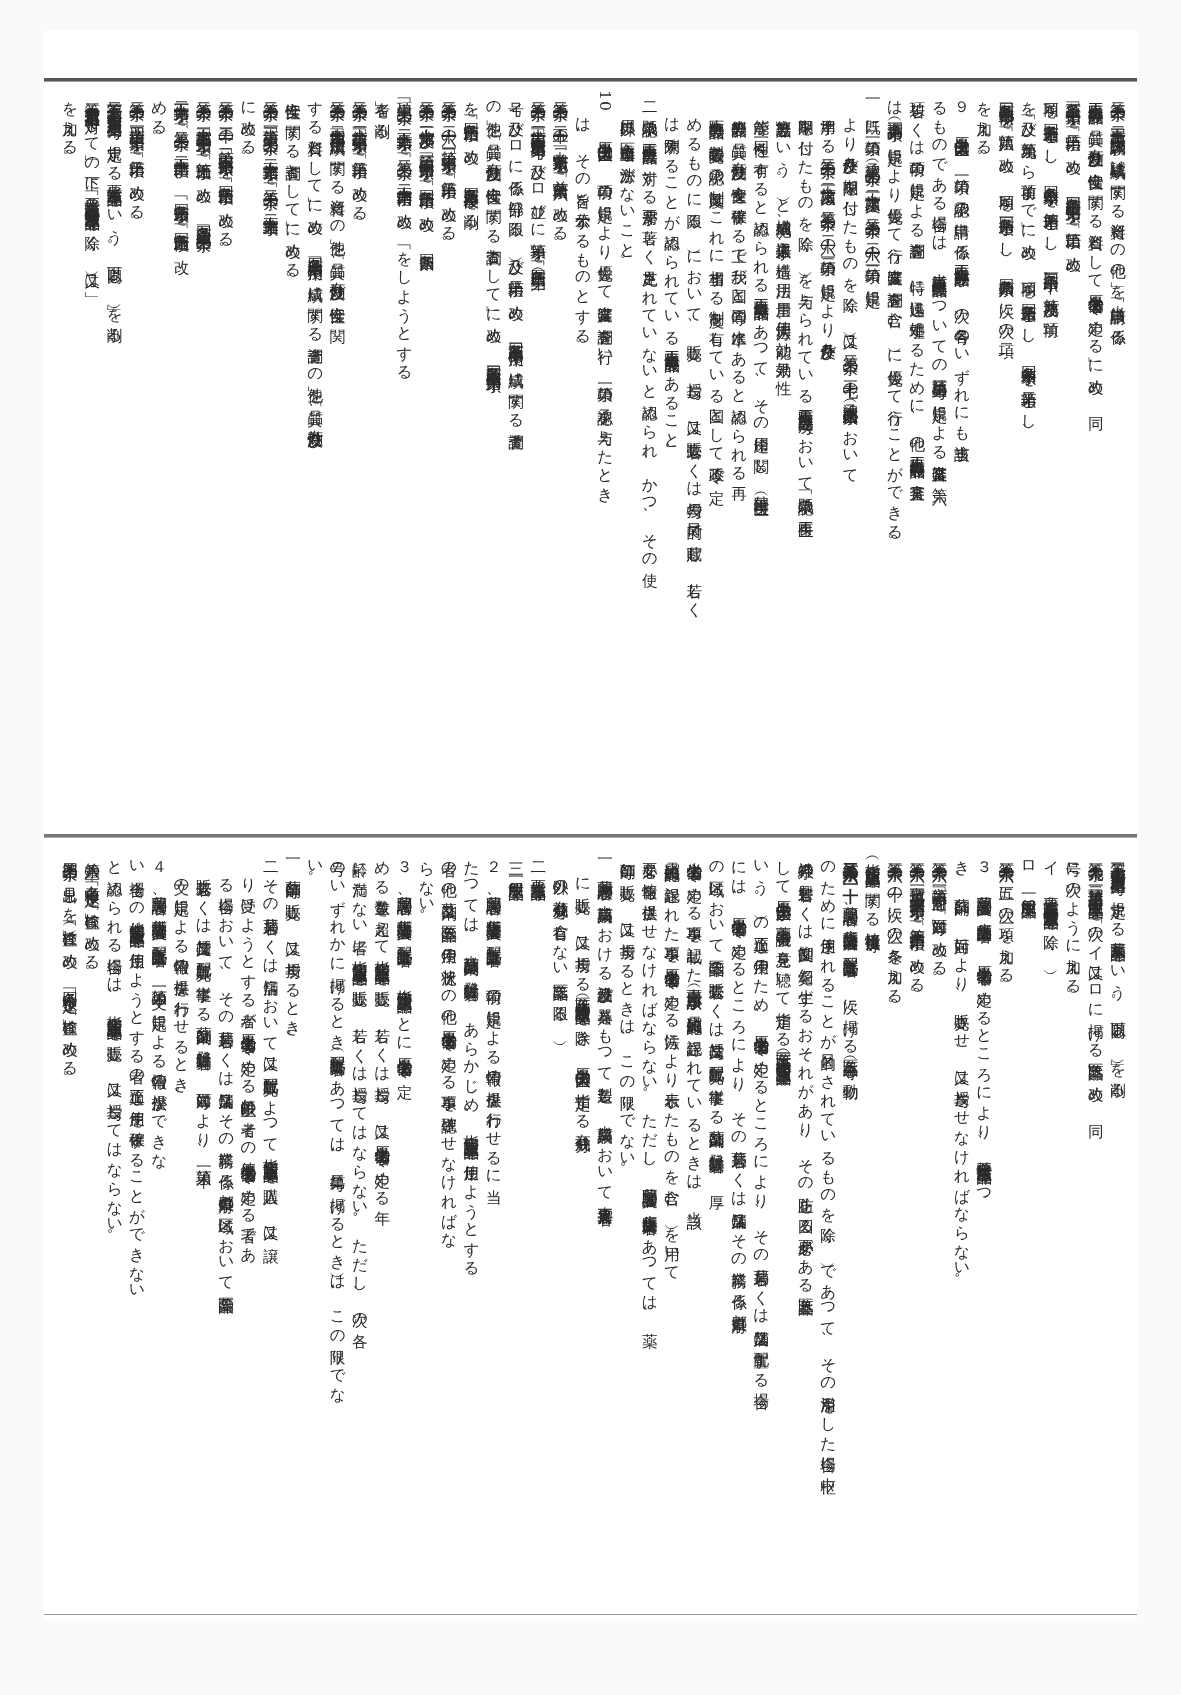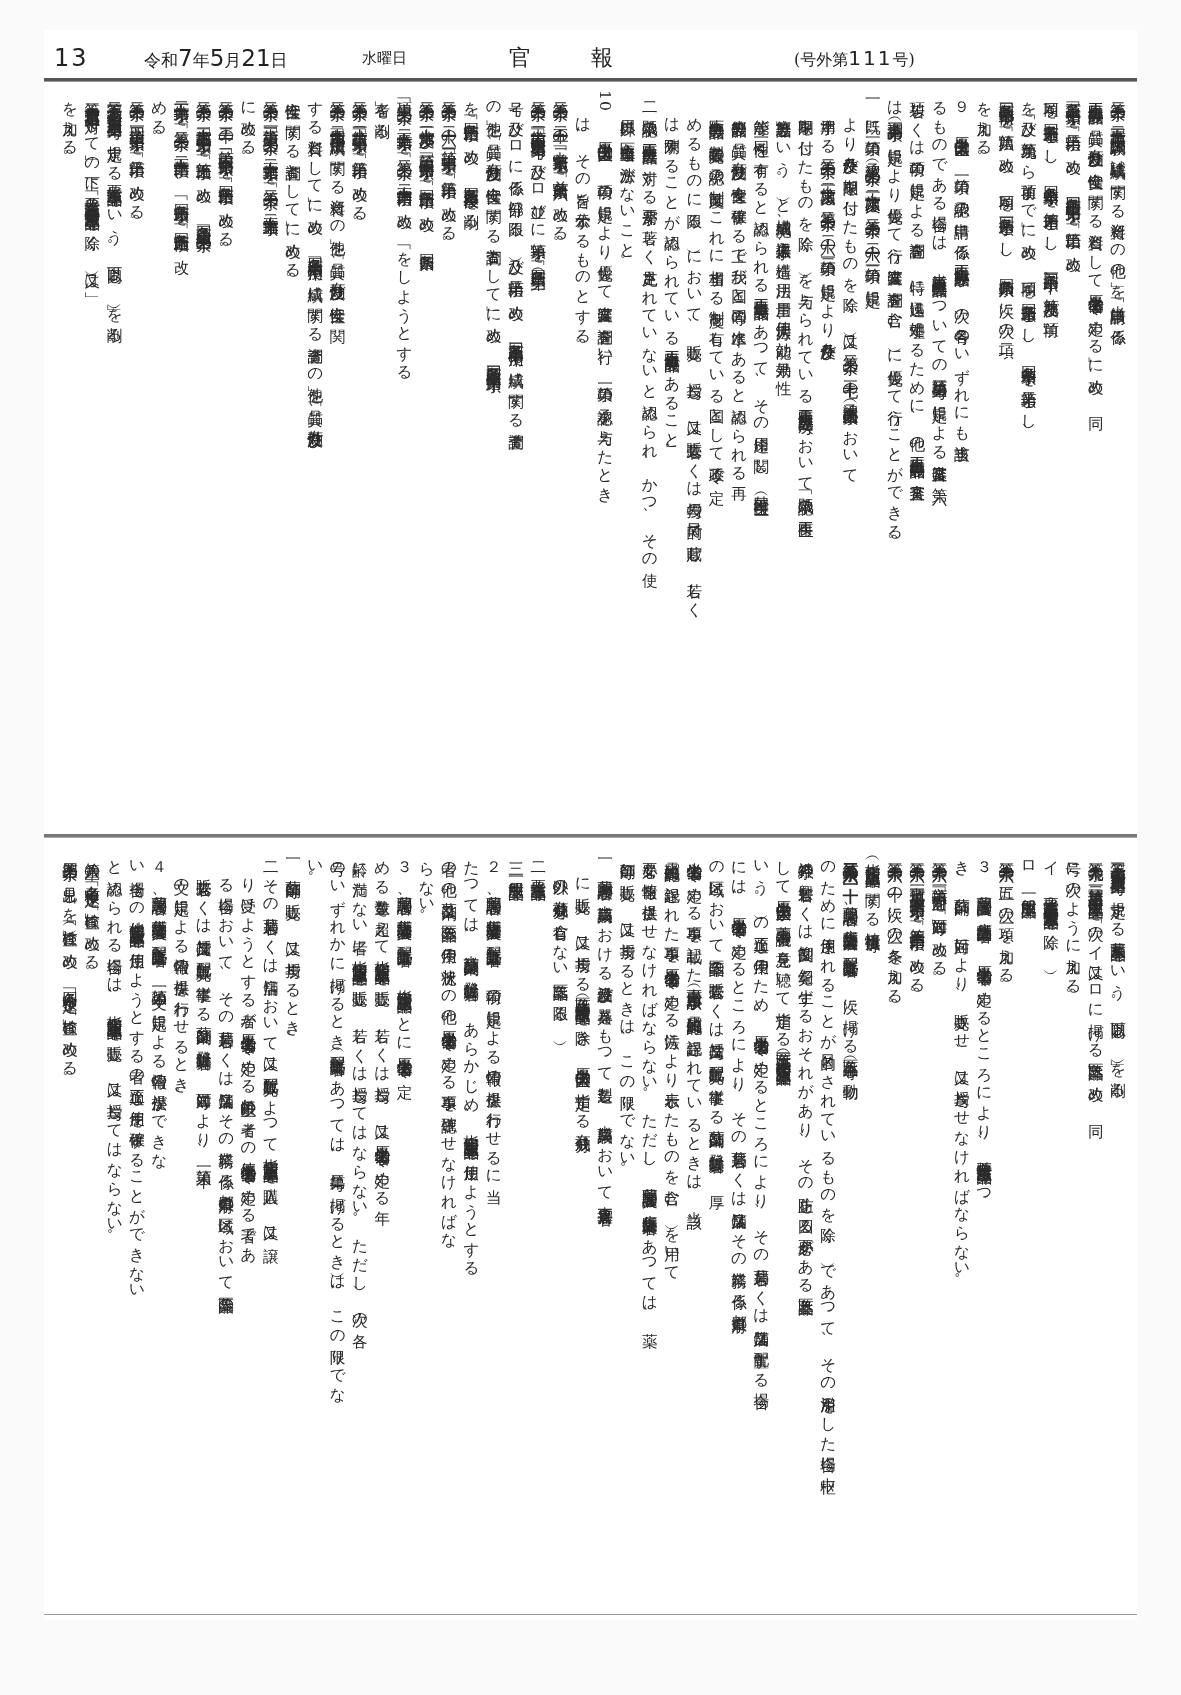--- a/index.html
+++ b/index.html
@@ -23,27 +23,20 @@
   .block-top { right: 8px; top: 60px; height: 735px; }
   .block-bot { right: 8px; top: 820px; height: 755px; }
   .line { display: block; }
   .bold { font-weight: bold; }
 </style>
 </head>
 <body>
 
 <div class="page">
 
-  <div class="header">
-    <span class="h-page">13</span>
-    <span class="h-date"><span style="position:static">令和</span><b>7</b><span style="position:static">年</span><b>5</b><span style="position:static">月</span><b>21</b><span style="position:static">日</span></span>
-    <span class="h-dow">水曜日</span>
-    <span class="h-title">官報</span>
-    <span class="h-issue"><span style="position:static">(号外第</span><b>111</b><span style="position:static">号)</span></span>
-  </div>
 
   <div class="rule-top"></div>
 
   <div class="block block-top" id="top-block"><span class="line">第二十三条の二十五第三項中「臨床試験の試験成績に関する資料その他の」を「当該申請に係る</span><span class="line">再生医療等製品の品質、有効性及び安全性に関する資料として厚生労働省令で定める」に改め、同</span><span class="line">条第五項中「第十項」を「第十二項」に改め、同条第十三項中「第十一項」を「第十三項」に改め、</span><span class="line">同項を同条第十五項とし、同条中第十二項を第十四項とし、同条第十一項中「、第九項及び前項」</span><span class="line">を「及び第九項から前項まで」に改め、同項を同条第十三項とし、同条中第十項を第十二項とし、</span><span class="line">同条第九項中「前項」を「第八項」に改め、同項を同条第十一項とし、同条第八項の次に次の二項</span><span class="line">を加える。</span><span class="line">９　厚生労働大臣は、第一項の承認の申請に係る再生医療等製品が、次の各号のいずれにも該当す</span><span class="line">るものである場合には、当該再生医療等製品についての第三項第三号の規定による審査又は第六</span><span class="line">項若しくは前項の規定による調査を、特に迅速に処理するために、他の再生医療等製品の審査又</span><span class="line">は調査（第十一項の規定により優先して行う審査又は調査を含む。）に優先して行うことができる。</span><span class="line">一　既に第一項の承認（第二十三条の二十六第一項又は第二十三条の二十六の二第一項の規定に</span><span class="line">　より条件及び期限を付したものを除く。）又は第二十三条の三十七の承認（同条第五項において</span><span class="line">　準用する第二十三条の二十六第一項又は第二十三条の二十六の二第一項の規定により条件及び</span><span class="line">　期限を付したものを除く。）を与えられている再生医療等製品（次号において「既承認の再生医</span><span class="line">　療等製品」という。）と構成細胞、導入遺伝子、構造、用法、用量、使用方法、効能、効果、性</span><span class="line">　能等が同一性を有すると認められる再生医療等製品であつて、その用途に関し、外国（再生医</span><span class="line">　療等製品の品質、有効性及び安全性を確保する上で我が国と同等の水準にあると認められる再</span><span class="line">　生医療等製品の製造販売の承認の制度又はこれに相当する制度を有している国として政令で定</span><span class="line">　めるものに限る。）において、販売し、授与し、又は販売若しくは授与の目的で貯蔵し、若しく</span><span class="line">　は陳列することが認められている再生医療等製品であること。</span><span class="line">二　既承認の再生医療等製品に対する需要が著しく充足されていないと認められ、かつ、その使</span><span class="line">　用以外に医療上適当な方法がないこと。</span><span class="line">10　厚生労働大臣は、前項の規定により優先して審査又は調査を行い、第一項の承認を与えたとき</span><span class="line">　は、その旨を公示するものとする。</span><span class="line">第二十三条の二十五の二中「前条第七項」を「前条第六項」に改める。</span><span class="line">第二十三条の二十六第一項中「同条第三項第三号イ及びロ並びに第十項」を「同条第三項（第三</span><span class="line">号イ及びロに係る部分に限る。）及び第十二項」に改め、同条第五項中「使用の成績に関する調査そ</span><span class="line">の他」を「品質、有効性及び安全性に関する調査として」に改め、同条第四項中「同条第十一項」</span><span class="line">を「同条第十三項」に改め、同条第五項後段を削る。</span><span class="line">第二十三条の二十六の二第一項中「第十項」を「第十二項」に改める。</span><span class="line">第二十三条の二十七第一項及び第三項中「同条第十一項」を「同条第十三項」に改め、同条第四</span><span class="line">項中「第二十三条の二十五第十二項」を「第二十三条の二十五第十四項」に改め、「をしようとする</span><span class="line">者」を削る。</span><span class="line">第二十三条の二十八第一項中「第十項」を「第十二項」に改める。</span><span class="line">第二十三条の二十九第四項中「使用成績に関する資料その他」を「品質、有効性及び安全性に関</span><span class="line">する資料として」に改め、同条第六項中「使用の成績に関する調査その他」を「品質、有効性及び</span><span class="line">安全性に関する調査として」に改める。</span><span class="line">第二十三条の三十第一項中「第二十三条の二十五第十三項」を「第二十三条の二十五第十五項」</span><span class="line">に改める。</span><span class="line">第二十三条の三十二の二第六項中「同条第十一項」を「同条第十三項」に改める。</span><span class="line">第二十三条の三十七第五項中「第十三項」を「第十五項」に改め、同条第六項中「第二十三条の</span><span class="line">二十五第十一項」を「第二十三条の二十五第十三項」に、「同条第十三項」を「同条第十五項」に改</span><span class="line">める。</span><span class="line">第二十三条の四十第一項中「第十項」を「第十二項」に改める。</span><span class="line">第二十五条第一号中「（第四条第五項第三号に規定する要指導医薬品をいう。以下同じ。）」を削る。</span><span class="line">第三十六条第三項第五号中「対して」の下に「要指導医薬品（特定要指導医薬品を除く。）又は」</span><span class="line">を加える。</span></div>
 
   <div class="rule-mid"></div>
 
   <div class="block block-bot" id="bot-block"><span class="line">第三十七条中「（第四条第五項第三号に規定する薬局医薬品をいう。以下同じ。）」を削る。</span><span class="line">第三十九条の二第一項第三号中「一般用医薬品」を「次のイ又はロに掲げる医薬品」に改め、同</span><span class="line">号に次のように加える。</span><span class="line">イ　要指導医薬品（特定要指導医薬品を除く。）</span><span class="line">ロ　一般用医薬品</span><span class="line">第三十六条の五に次の一項を加える。</span><span class="line">３　薬局開設者又は店舗販売業者は、厚生労働省令で定めるところにより、特定要指導医薬品につ</span><span class="line">き、薬剤師に、対面により、販売させ、又は授与させなければならない。</span><span class="line">第三十六条の六第一項中「対面」を「対面等」に改める。</span><span class="line">第三十六条の七第一項第一号中「第十四条第十一項」を「第十四条第十二項」に改める。</span><span class="line">第三十六条の十の次に次の一条を加える。</span><span class="line">（指定濫用防止医薬品に関する情報提供等）</span><span class="line"><span class="bold">第三十六条の十一</span>　薬局開設者、店舗販売業者又は配置販売業者は、次に掲げる医薬品（専ら動物</span><span class="line">のために使用されることが目的とされているものを除く。）であつて、その濫用をした場合に中枢</span><span class="line">神経系の興奮若しくは抑制又は幻覚を生ずるおそれがあり、その防止を図る必要がある医薬品と</span><span class="line">して厚生労働大臣が薬事審議会の意見を聴いて指定する医薬品（以下「指定濫用防止医薬品」と</span><span class="line">いう。）の適正な使用のため、厚生労働省令で定めるところにより、その薬局若しくは店舗又は配置する場合</span><span class="line">には、厚生労働省令で定めるところにより、その薬局若しくは店舗又はその業務に係る都道府県</span><span class="line">の区域において医薬品の販売若しくは授与又は配置販売に従事する薬剤師又は登録販売者に、厚</span><span class="line">生労働省令で定める事項を記載した書面（当該事項が電磁的記録に記録されているときは、当該</span><span class="line">電磁的記録に記録された事項を厚生労働省令で定める方法により表示したものを含む。）を用いて</span><span class="line">必要な情報を提供させなければならない。ただし、薬局開設者又は店舗販売業者にあつては、薬</span><span class="line">剤師等に販売し、又は授与するときは、この限りでない。</span><span class="line">一　薬局開設者が当該薬局における設備及び器具をもつて製造し、当該薬局において直接需要者</span><span class="line">　に販売し、又は授与する医薬品（体外診断用医薬品を除き、厚生労働大臣の指定する有効成分</span><span class="line">　以外の有効成分を含有しない医薬品に限る。）</span><span class="line">二　要指導医薬品</span><span class="line">三　一般用医薬品</span><span class="line">２　薬局開設者、店舗販売業者又は配置販売業者は、前項の規定による情報の提供を行わせるに当</span><span class="line">たつては、当該薬剤師又は登録販売者に、あらかじめ、指定濫用防止医薬品を使用しようとする</span><span class="line">者の他の薬剤又は医薬品の使用の状況その他の厚生労働省令で定める事項を確認させなければな</span><span class="line">らない。</span><span class="line">３　薬局開設者、店舗販売業者又は配置販売業者は、指定濫用防止医薬品ごとに厚生労働省令で定</span><span class="line">める数量を超えて指定濫用防止医薬品を販売し、若しくは授与し、又は厚生労働省令で定める年</span><span class="line">齢に満たない者に指定濫用防止医薬品を販売し、若しくは授与してはならない。ただし、次の各</span><span class="line">号のいずれかに掲げるとき（配置販売業者にあつては、第二号に掲げるとき）は、この限りでな</span><span class="line">い。</span><span class="line">一　薬剤師等に販売し、又は授与するとき。</span><span class="line">二　その薬局若しくは店舗において又は配置販売によつて指定濫用防止医薬品を購入し、又は譲</span><span class="line">　り受けようとする者が厚生労働省令で定める年齢以上の者その他厚生労働省令で定める者であ</span><span class="line">　る場合において、その薬局若しくは店舗又はその業務に係る都道府県の区域において医薬品の</span><span class="line">　販売若しくは授与又は配置販売に従事する薬剤師又は登録販売者に、対面等により、第一項本</span><span class="line">　文の規定による情報の提供を行わせるとき。</span><span class="line">４　薬局開設者、店舗販売業者又は配置販売業者は、第一項本文の規定による情報の提供ができな</span><span class="line">い場合その他指定濫用防止医薬品を使用しようとする者の適正な使用を確保することができない</span><span class="line">と認められる場合には、指定濫用防止医薬品を販売し、又は授与してはならない。</span><span class="line">第八章の章名中「検定」を「検査」に改める。</span><span class="line">第四十三条の見出しを「（検査）」に改め、同条中「検定」を「検査」に改める。</span></div>
 
   <div class="rule-bot"></div>

